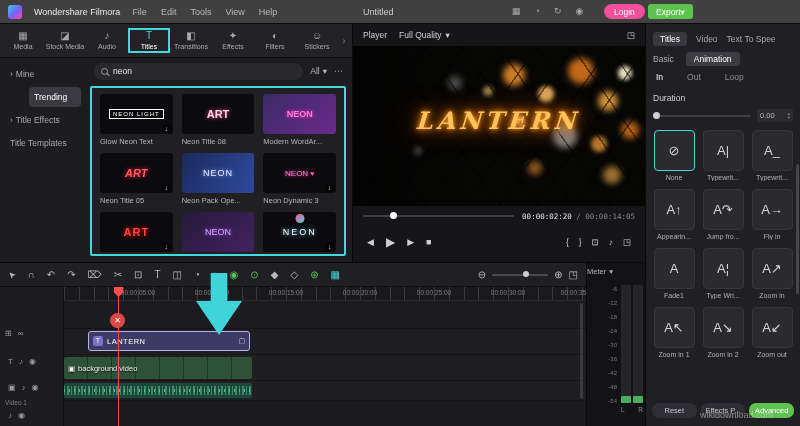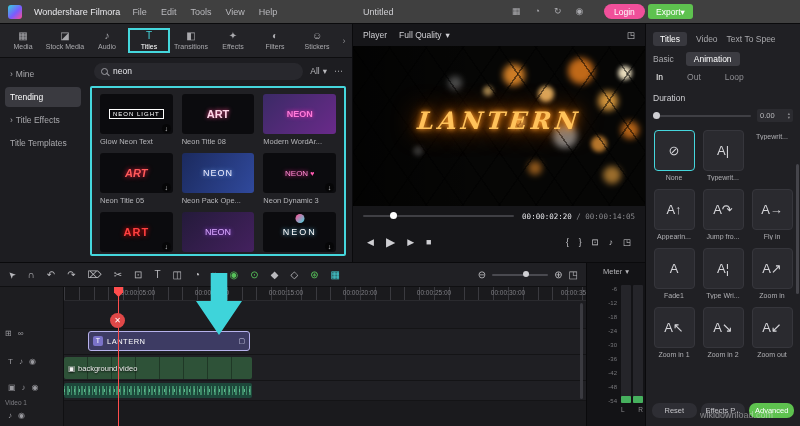--- a/index.html
+++ b/index.html
@@ -19,21 +19,21 @@
   
   .media-panel { position:absolute; left:0; top:24px; width:352px; height:238px; background:#1d1d21; }
   .mtabs { display:flex; align-items:center; height:34px; background:#232327; border-bottom:1px solid #0d0d0f; padding:0 2px; }
   .mtab { flex:1; display:flex; flex-direction:column; align-items:center; gap:2px; color:#a9a9ad; font-size:7px; padding:3px 0; white-space:nowrap; overflow:hidden; }
   .mtab .tic { font-size:10px; line-height:10px; }
   .mtab.active { outline:2px solid #45d7dd; outline-offset:-2px; color:#fff; }
   .mtab.active .tic { color:#45d7dd; }
   .mtab-chev { width:12px; color:#8a8a8e; text-align:center; }
   .msidebar { position:absolute; left:0; top:34px; width:86px; bottom:0; padding:6px 5px; display:flex; flex-direction:column; gap:3px; }
   .sitem { height:20px; display:flex; align-items:center; gap:3px; padding:0 5px; border-radius:4px; color:#a9a9ad; font-size:8.5px; white-space:nowrap; overflow:hidden; }
-  .sitem.active { background:#3a3a40; color:#fff; }
+  .sitem.active { background:#3a3a40; color:#fff;margin-left:24px; }
   .mcontent { position:absolute; left:86px; top:34px; right:0; bottom:0; }
   .searchrow { display:flex; align-items:center; height:26px; padding:0 8px; gap:7px; }
   .searchbox { flex:1; display:flex; align-items:center; gap:5px; background:#28282d; border-radius:9px; height:17px; padding:0 7px; }
   .mag { width:7px; height:7px; border:1px solid #9a9aa0; border-radius:50%; position:relative; flex:0 0 auto; }
   .mag::after { content:""; position:absolute; width:4px; height:1px; background:#9a9aa0; transform:rotate(45deg); right:-3px; bottom:-1px; }
   .stext { background:transparent; border:none; outline:none; color:#e8e8ec; font-size:8.5px; width:100%; font-family:inherit; }
   .allbtn { color:#b9b9bd; display:flex; gap:3px; align-items:center; font-size:8.5px; }
   .morebtn { color:#b9b9bd; letter-spacing:1px; }
   .grid { position:absolute; left:4px; top:28px; right:6px; bottom:6px; border:2px solid #45d7dd; border-radius:2px; padding:6px 8px; display:grid; grid-template-columns:repeat(3,1fr); gap:7px 9px; background:#202024; overflow:hidden; }
   .cell { display:flex; flex-direction:column; min-width:0; }
@@ -118,21 +118,21 @@
   .vclabel { position:absolute; left:4px; top:7px; font-size:7.5px; color:#f0f0f0; text-shadow:0 1px 2px #000; display:flex; gap:3px; align-items:center; white-space:nowrap; }
   .audioclip { position:absolute; left:64px; top:120px; width:188px; height:15px; background:#1d473a; border-radius:2px; overflow:hidden; z-index:2; }
   .wave { position:absolute; left:0; right:0; top:3px; bottom:3px; background:repeating-linear-gradient(90deg,#3e8a68 0 1.5px,transparent 1.5px 3.5px); }
   .wave2 { position:absolute; left:0; right:0; top:6px; bottom:6px; background:repeating-linear-gradient(90deg,#5bb98d 0 1px,transparent 1px 5px); }
   .playhead { position:absolute; left:118px; top:24px; width:1px; height:140px; background:#ff4d4d; z-index:6; }
   .phcap { position:absolute; left:114px; top:24px; width:9px; height:10px; background:#ff4d4d; clip-path:polygon(0 0,100% 0,100% 55%,50% 100%,0 55%); z-index:6; }
   .clipmarker { position:absolute; left:110px; top:50px; width:15px; height:15px; border-radius:50%; background:#e04848; color:#fff; font-size:8px; line-height:15px; text-align:center; z-index:7; }
   .bigarrow { position:absolute; left:196px; top:10px; width:46px; height:62px; background:#3ed4da; clip-path:polygon(32% 0,68% 0,68% 45%,100% 45%,50% 100%,0 45%,32% 45%); z-index:8; }
   .tscroll { position:absolute; left:580px; top:40px; width:3px; height:96px; background:#3a3a40; border-radius:2px; }
   .meter { position:absolute; left:586px; top:0; width:59px; height:164px; background:#131316; border-left:1px solid #0a0a0c; }
-  .mhead { display:flex; justify-content:center; gap:3px; align-items:center; height:16px; color:#b5b5b9; font-size:7.5px; }
+  .mhead { display:flex; justify-content:flex-start; gap:3px; align-items:center; height:16px; color:#b5b5b9; font-size:7.5px; }
   .mnum { position:absolute; right:28px; font-size:6px; color:#77777b; transform:translateY(-50%); }
   .bar { position:absolute; top:22px; width:10px; height:118px; background:#25252a; border-radius:1px; }
   .bar.l { left:34px; } .bar.r { left:46px; }
   .fill { position:absolute; left:0; right:0; bottom:0; height:7px; background:#46b05e; border-radius:1px; }
   .mlr { position:absolute; top:143px; left:34px; width:22px; display:flex; justify-content:space-between; font-size:6.5px; color:#8a8a8e; }
   .watermark { position:absolute; left:700px; top:410px; font-size:9px; color:rgba(225,225,225,.5); z-index:40; }
 </style>
 </head>
 <body>
 
@@ -386,20 +386,21 @@
     <div class="presets">
       <div class="preset selected">
         <div class="ptile">⊘</div>
         <span class="plabel">None</span>
       </div>
       <div class="preset">
         <div class="ptile">A|</div>
         <span class="plabel">Typewrit...</span>
       </div>
       <div class="preset">
+        <div class="ptile">A_</div>
         <span class="plabel">Typewrit...</span>
       </div>
       <div class="preset">
         <div class="ptile">A↑</div>
         <span class="plabel">Appearin...</span>
       </div>
       <div class="preset">
         <div class="ptile">A↷</div>
         <span class="plabel">Jump fro...</span>
       </div>

